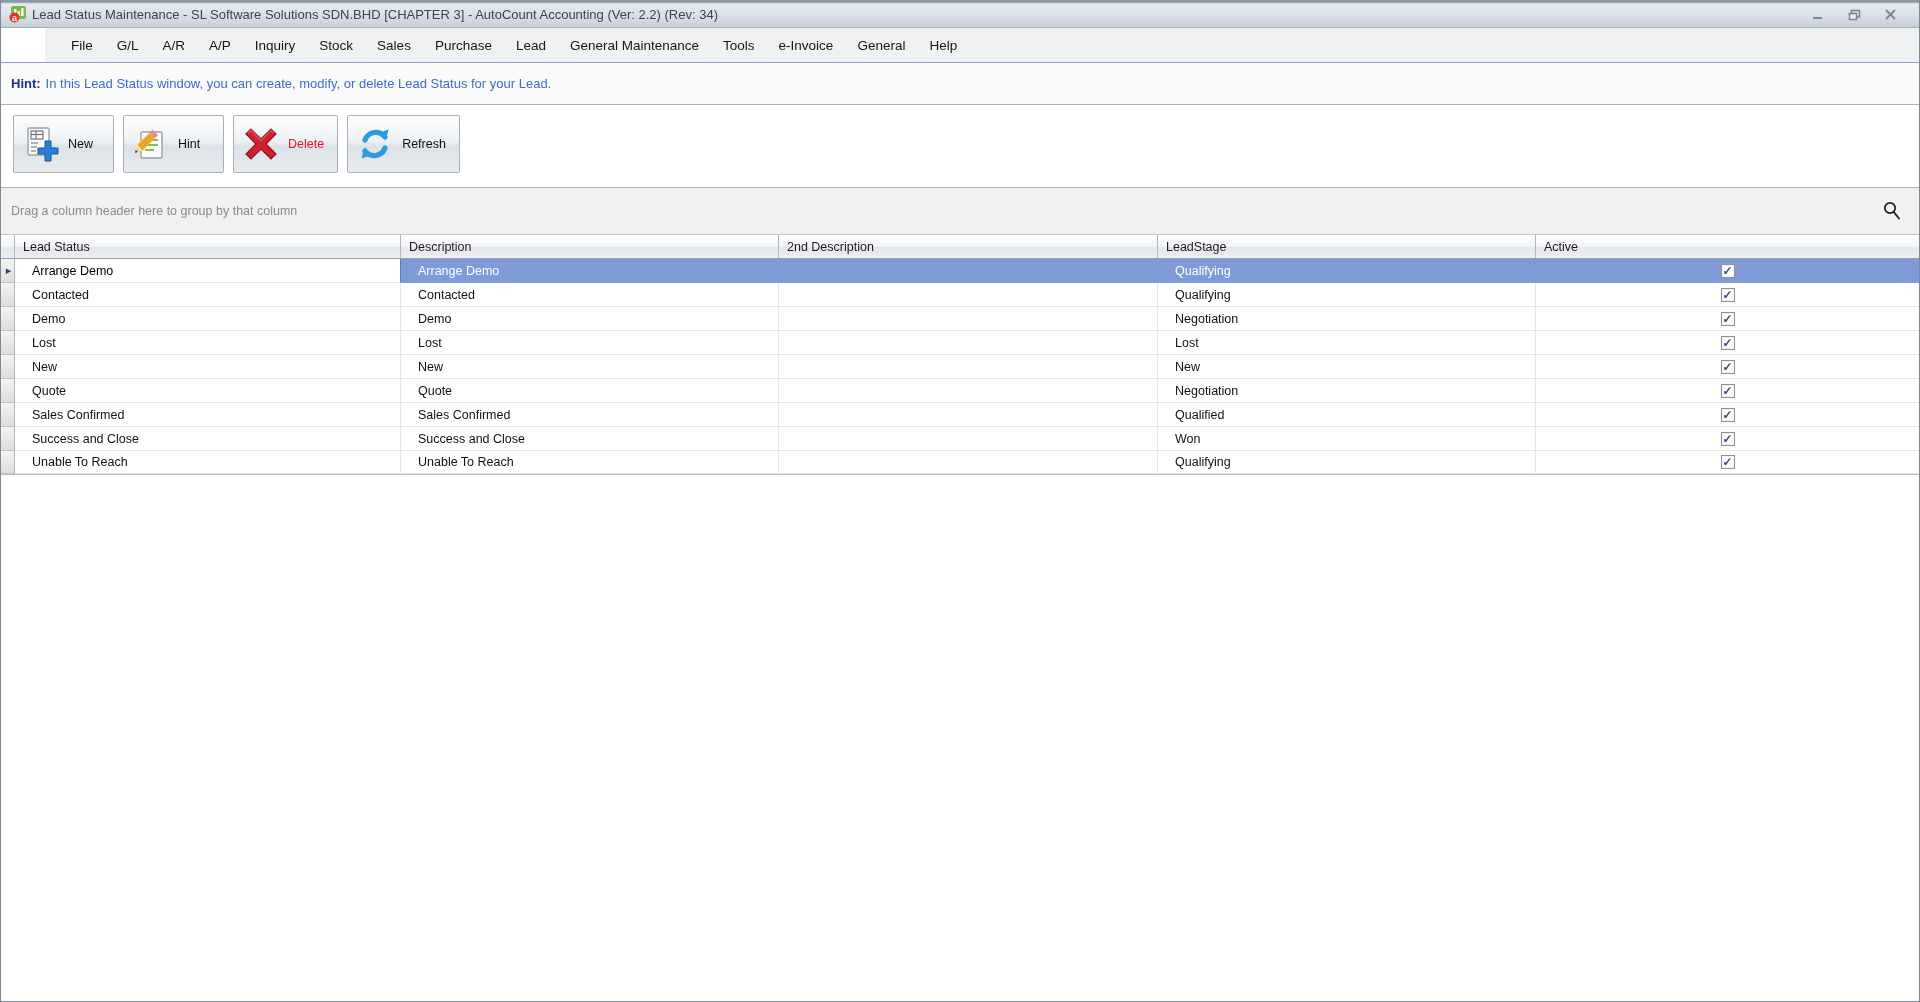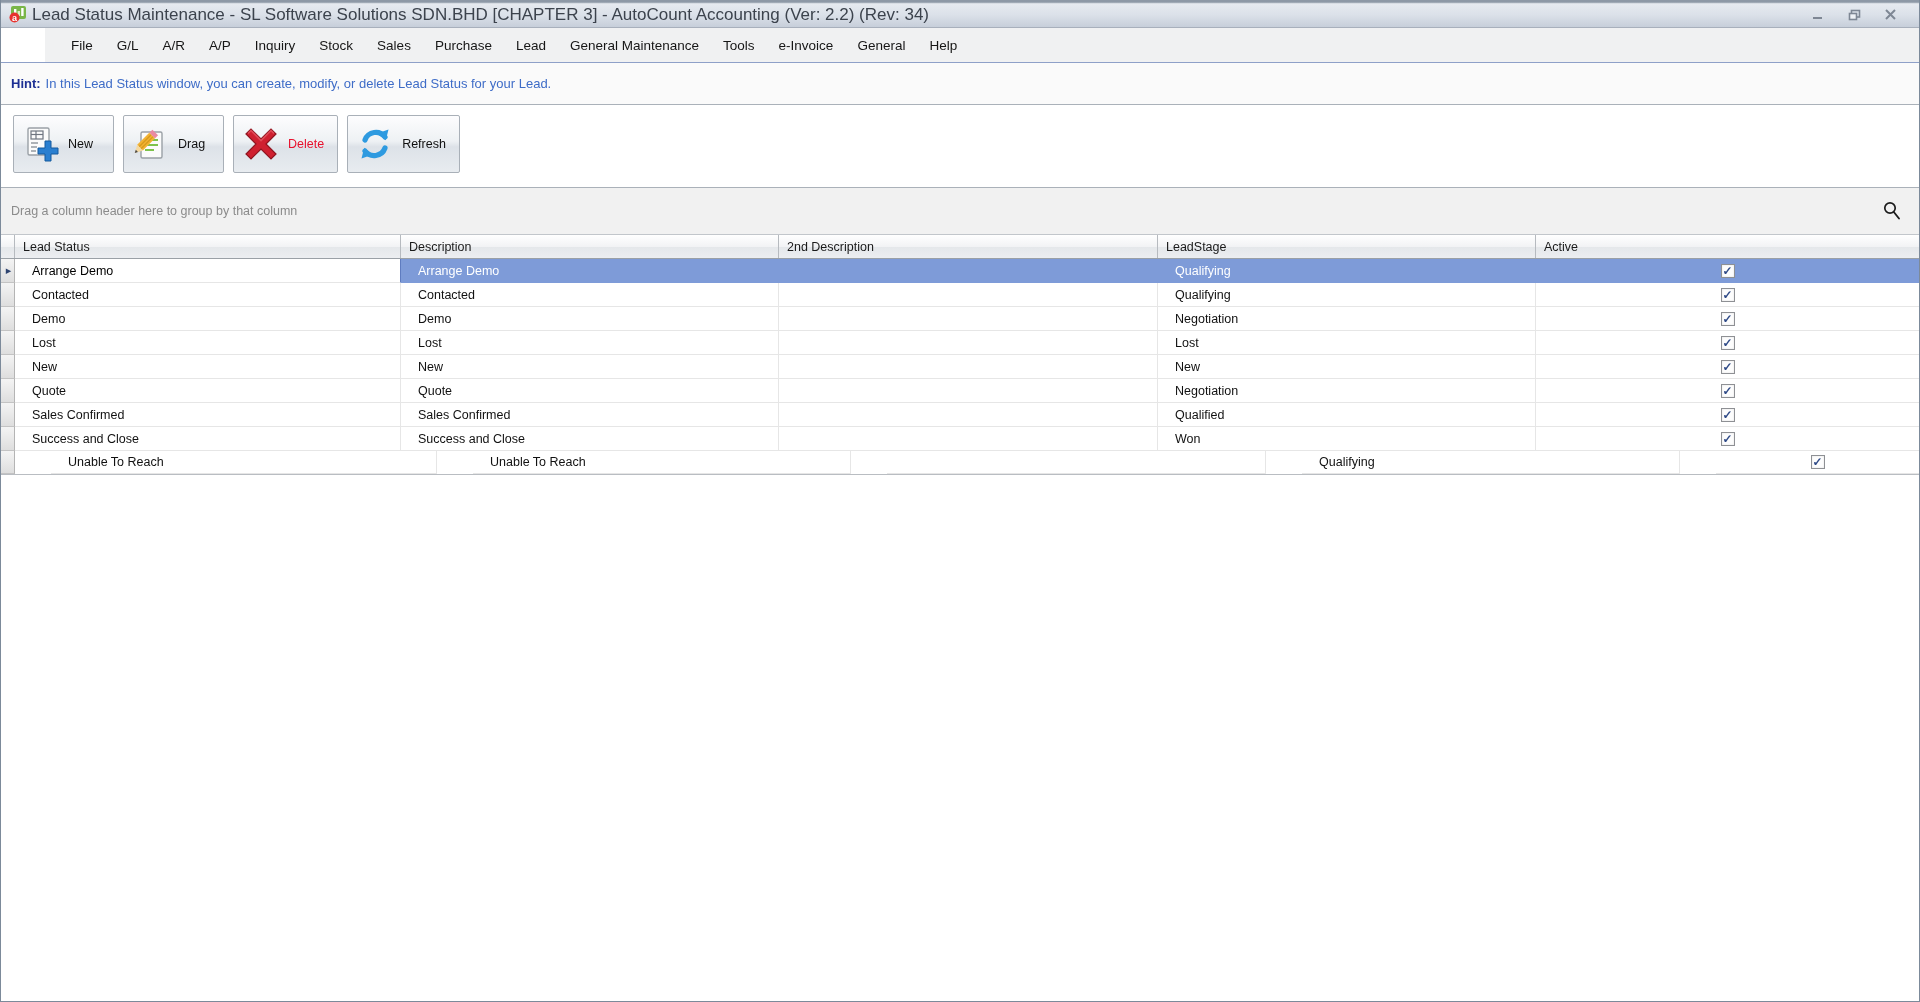--- a/index.html
+++ b/index.html
@@ -8,21 +8,21 @@
     width:1920px; height:1002px; background:#ffffff; position:relative; overflow:hidden;
     border:1px solid #7c8a9a; border-top:none; display:flex; flex-direction:column;
   }
   
   .titlebar {
     height:28px; flex:0 0 28px; display:flex; align-items:center;
     background:linear-gradient(180deg,#8d98a6 0%, #8d98a6 8%, #e6eaf0 14%, #dbe1e9 55%, #c7cfda 100%);
     border-bottom:1px solid #a8b0bc; padding:0 8px; padding-top:2px;
   }
   .app-icon { width:17px; height:17px; margin-right:6px; flex:0 0 auto; }
-  .title-text { font-size:17px; color:#3c434d; white-space:nowrap; overflow:hidden; }
+  .title-text { font-size:13px; color:#3c434d; white-space:nowrap; overflow:hidden; }
   .win-controls { margin-left:auto; display:flex; align-items:center; gap:22px; padding-right:14px; }
   .win-btn { width:14px; height:12px; display:flex; align-items:center; justify-content:center; cursor:default; }
   .win-btn svg { display:block; }
   
   .menubar {
     height:34px; flex:0 0 34px; background:#f0f1f2; display:flex; align-items:center; padding:0 14px;margin-left:44px;
   }
   .menu-item { font-size:13.5px; color:#161616; padding:5px 12px; border-radius:2px; cursor:default; }
   
   .greenbar {
@@ -61,21 +61,21 @@
   .group-hint { font-size:12.5px; color:#8b8b8b; }
   .search-icon { position:absolute; right:16px; top:12px; width:22px; height:22px; }
   .hdr-row { display:flex; height:24px; flex:0 0 24px; border-bottom:1px solid #9aa0a6; }
   .hdr-cell {
     background:linear-gradient(180deg,#ffffff 0%, #f2f3f5 50%, #e4e7ea 51%, #eceef1 100%);
     border-right:1px solid #b6babf; font-size:12.5px; color:#1a1a1a;
     display:flex; align-items:center; padding-left:8px; overflow:hidden; white-space:nowrap;
   }
   .grid-body { display:flex; flex-direction:column; }
   .grid-row { display:flex; height:24px; flex:0 0 24px; background:#fff; }
-  .grid-row:last-child { border-bottom:1px solid #b9bdc2;gap:36px; }
+  .grid-row:last-child { border-bottom:1px solid #b9bdc2; }
   .cell {
     font-size:12.5px; color:#111; display:flex; align-items:center; padding-left:17px;
     border-right:1px solid #e6e6e6; border-bottom:1px solid #e6e6e6; overflow:hidden; white-space:nowrap;
   }
   .indicator {
     background:linear-gradient(180deg,#f4f4f4,#dedede); border-right:1px solid #b4b4b4; border-bottom:1px solid #c3c3c3;
     padding-left:2px; color:#3c4b66; font-size:11px; justify-content:center;
   }
   .col-ind { width:14px; flex:0 0 14px; }
   .col-0 { width:386px; flex:0 0 386px; }
@@ -176,21 +176,21 @@
         <line x1="12" y1="24" x2="21" y2="24" stroke="#7dc24b" stroke-width="2"></line>
         <g transform="rotate(45 12 16)">
           <rect x="8.5" y="2" width="8" height="4.5" fill="#e98aa2"></rect>
           <rect x="8.5" y="6.5" width="8" height="17" fill="#f2b234"></rect>
           <line x1="11.2" y1="6.5" x2="11.2" y2="23.5" stroke="#d79a1e" stroke-width="1.4"></line>
           <line x1="13.9" y1="6.5" x2="13.9" y2="23.5" stroke="#d79a1e" stroke-width="1.4"></line>
           <path d="M8.5 23.5 h8 L12.5 31 z" fill="#f6d9a0"></path>
           <path d="M11 28 L12.5 31 L14 28 z" fill="#4a4a4a"></path>
         </g>
       </svg>
-      <span>Drag</span>
+      <span>Hint</span>
     </button>
 
     <button class="tb-btn">
       <svg class="tb-icon" viewBox="0 0 36 36">
         <path d="M3 8 L8 3 L18 13 L28 3 L33 8 L23 18 L33 28 L28 33 L18 23 L8 33 L3 28 L13 18 Z" fill="#cf2030" stroke="#8e1520" stroke-width="1.2"></path>
         <path d="M5 7.5 L8 4.5 L18 14.5 L28 4.5 L31 7.5" fill="none" stroke="#e85b66" stroke-width="1.6" opacity=".7"></path>
       </svg>
       <span class="tb-label-red">Delete</span>
     </button>
 

